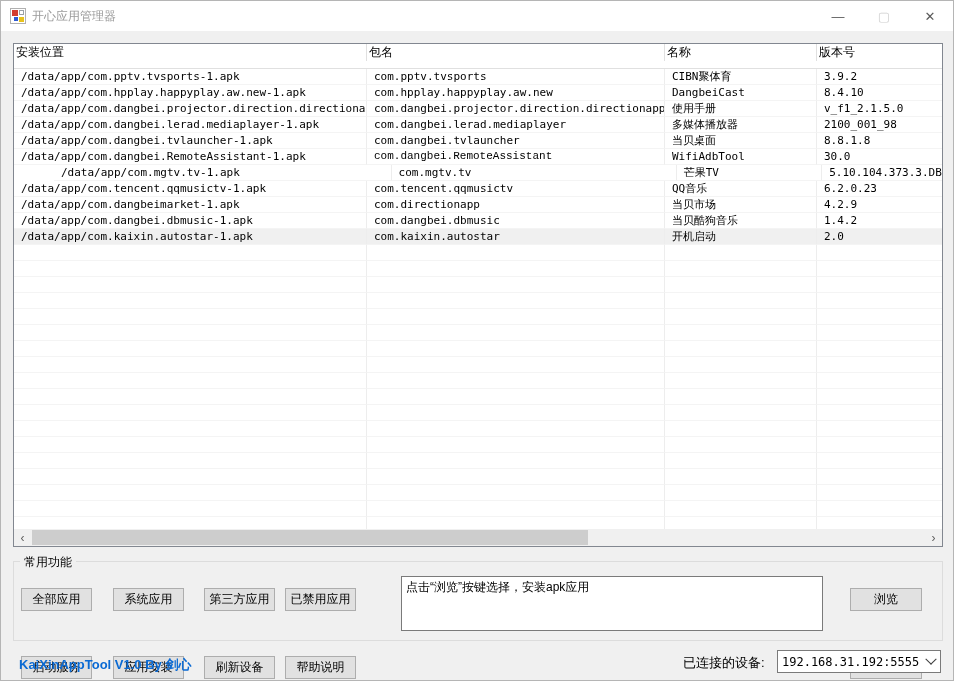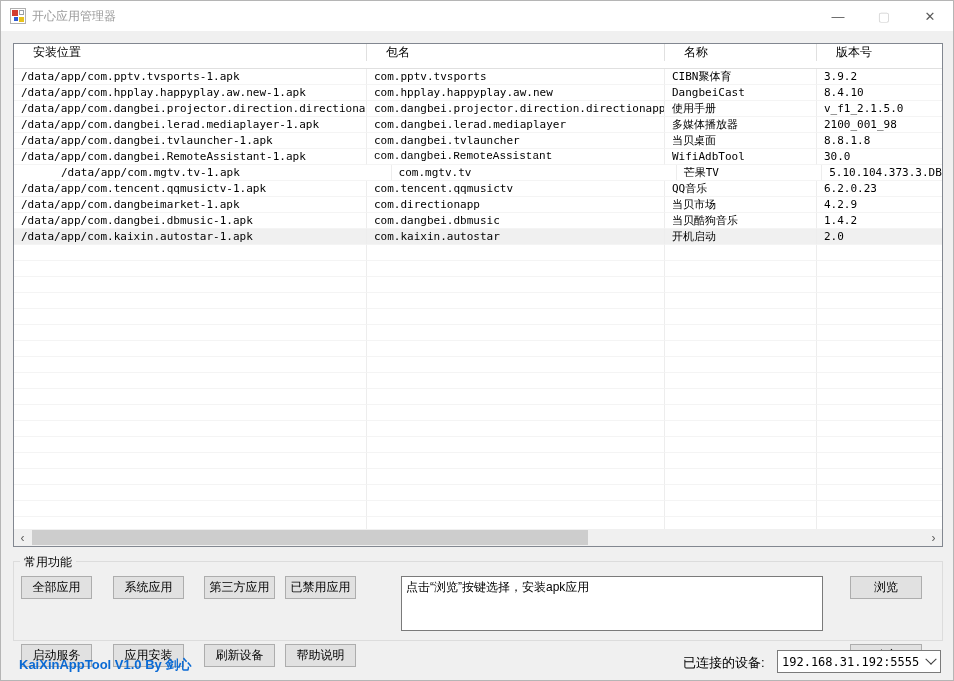--- a/index.html
+++ b/index.html
@@ -12,37 +12,37 @@
   .titlebar { position:absolute; left:0; top:0; width:100%; height:30px; background:#ffffff; display:flex; align-items:center;text-align:right; }
   .app-icon { width:16px; height:16px; margin-left:9px; flex:0 0 auto; }
   .title-text { margin-left:6px; font-size:12px; color:#9a9a9a; }
   .caption-btns { position:absolute; right:0; top:0; height:30px; display:flex; }
   .cap-btn { width:46px; height:30px; display:flex; align-items:center; justify-content:center; font-size:13px; color:#5a5a5a; }
   .cap-btn.disabled { color:#d0d0d0; }
 
   
   .listview { position:absolute; left:12px; top:42px; width:930px; height:504px; background:#ffffff; border:1px solid #828790; }
   .lv-header { display:flex; height:25px; border-bottom:1px solid #e0e0e0; background:#ffffff; }
-  .lv-hcell { height:17px; display:flex; align-items:center; padding-left:19px; font-size:12px; color:#000; border-right:1px solid #e0e0e0; overflow:hidden; white-space:nowrap; }
+  .lv-hcell { height:17px; display:flex; align-items:center; padding-left:2px; font-size:12px; color:#000; border-right:1px solid #e0e0e0; overflow:hidden; white-space:nowrap; }
   .lv-body { position:relative; height:461px; overflow:hidden; }
   .lv-row { display:flex; height:16px; }
   .lv-row.selected { background:#f0f0f0; }
   .lv-cell { height:16px; line-height:15px; padding-left:7px; font-size:11px; font-family:"DejaVu Sans Mono", monospace; color:#000; border-right:1px solid #ededed; border-bottom:1px solid #f4f4f4; overflow:hidden; white-space:nowrap; }
 
   
   .hscroll { position:absolute; left:0; bottom:0; width:928px; height:17px; background:#f0f0f0; display:flex; align-items:center; }
   .hs-arrow { width:17px; height:17px; display:flex; align-items:center; justify-content:center; font-size:12px; color:#5f5f5f; flex:0 0 auto; }
   .hs-track { position:relative; flex:1; height:17px; }
   .hs-thumb { position:absolute; left:1px; top:1px; height:15px; width:556px; background:#cdcdcd; }
 
   
   .groupbox { position:absolute; left:12px; top:560px; width:930px; height:80px; border:1px solid #dcdcdc; }
   .groupbox-label { position:absolute; left:6px; top:-8px; background:#f0f0f0; padding:0 4px; font-size:12px; color:#000; }
 
-  .win-btn { position:absolute; width:71px; height:23px; background:#e1e1e1; border:1px solid #adadad; font-size:12px; color:#000; font-family:"Liberation Sans", sans-serif; display:flex; align-items:center; justify-content:center; cursor:default; }
+  .win-btn { position:absolute; width:71px; height:23px; background:#e1e1e1; border:1px solid #adadad; font-size:12px; color:#000; font-family:"Liberation Sans", sans-serif; display:flex; align-items:center; justify-content:center; cursor:default;margin-top:12px; }
   .btn-r1 { top:575px; } .btn-r2 { top:643px; }
   .bx1 { left:20px; } .bx2 { left:112px; } .bx3 { left:203px; } .bx4 { left:284px; }
   .side-btn { left:849px; width:72px; }
 
   .install-box { position:absolute; left:400px; top:575px; width:422px; height:55px; background:#ffffff; border:1px solid #7a7a7a; font-size:12px; color:#000; padding:2px 4px; overflow:hidden; }
 
   
   .app-info { position:absolute; left:18px; top:655px; font-size:13px; font-weight:bold; color:#0a6ad4; }
   .device-label { position:absolute; left:682px; top:653px; font-size:13px; color:#000; }
   .combobox { position:absolute; left:776px; top:649px; width:164px; height:23px; background:#ffffff; border:1px solid #7a7a7a; display:flex; align-items:center; }

